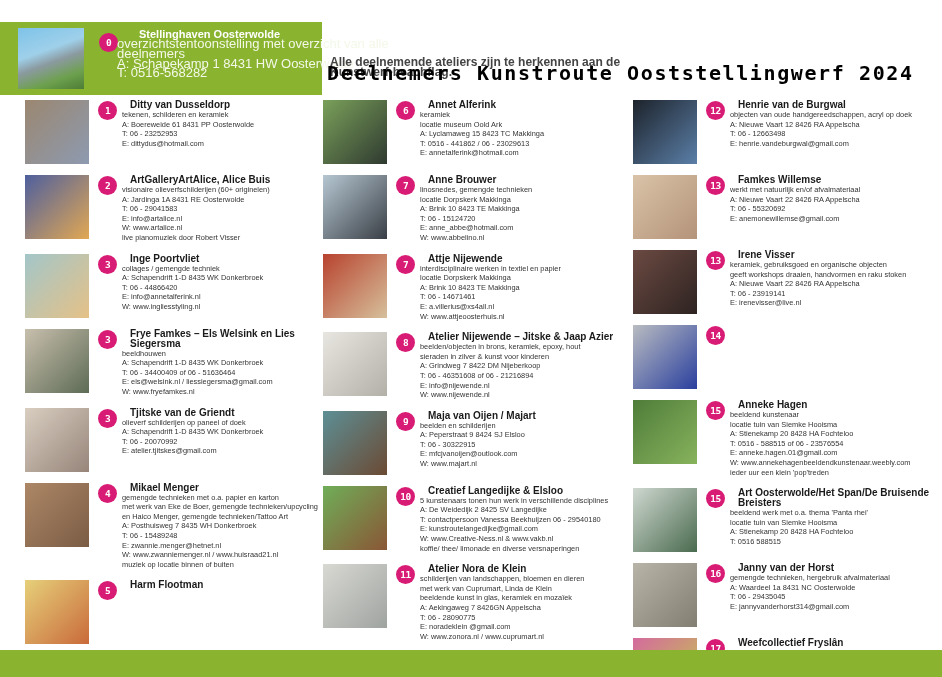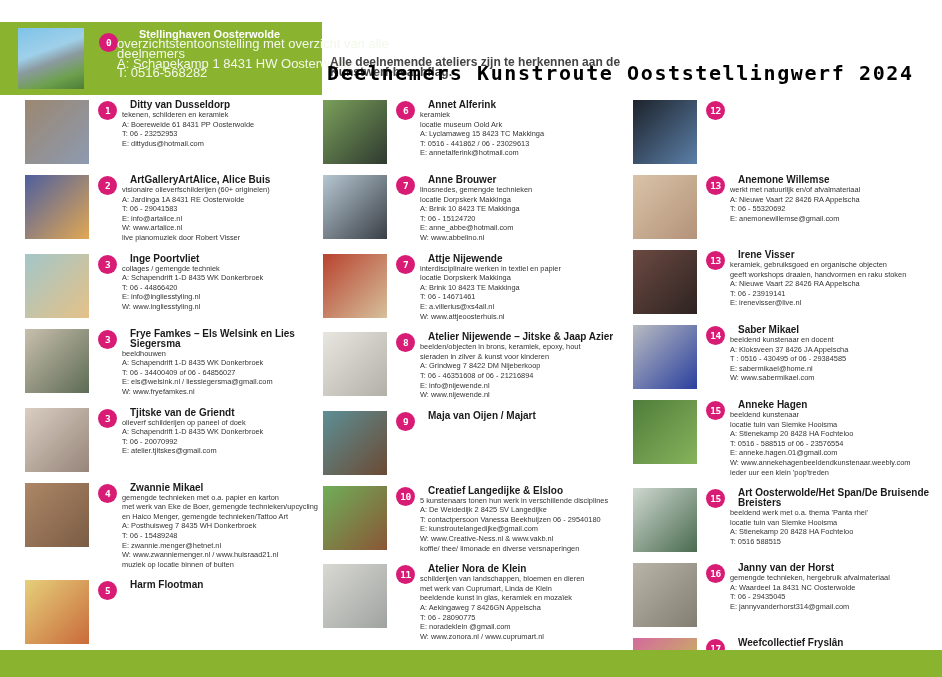--- a/index.html
+++ b/index.html
@@ -98,35 +98,35 @@
 
   <div class="entry">
     <div class="thumb" style="background: linear-gradient(135deg, rgb(163, 198, 201), rgb(229, 193, 135));"></div>
     <div class="badge">3</div>
     <div class="etext">
       <div class="ename">Inge Poortvliet</div>
       <div>
             <div class="line">collages / gemengde techniek</div>
             <div class="line">A: Schapendrift 1-D   8435 WK   Donkerbroek</div>
             <div class="line">T: 06 - 44866420</div>
-            <div class="line">E: info@ingliesstyling.nl</div>
+            <div class="line">E: info@annetalferink.nl</div>
             <div class="line">W: www.ingliesstyling.nl</div>
           </div>
     </div>
   </div>
 
   <div class="entry">
     <div class="thumb" style="background: linear-gradient(135deg, rgb(200, 191, 173), rgb(93, 107, 85));"></div>
     <div class="badge">3</div>
     <div class="etext">
       <div class="ename">Frye Famkes – Els Welsink en Lies Siegersma</div>
       <div>
             <div class="line">beeldhouwen</div>
             <div class="line">A: Schapendrift 1-D   8435 WK   Donkerbroek</div>
-            <div class="line">T: 06 - 34400409 of 06 - 64856027</div>
+            <div class="line">T: 06 - 34400409 of 06 - 51636464</div>
             <div class="line">E: els@welsink.nl / liessiegersma@gmail.com</div>
             <div class="line">W: www.fryefamkes.nl</div>
           </div>
     </div>
   </div>
 
   <div class="entry">
     <div class="thumb" style="background: linear-gradient(135deg, rgb(217, 206, 193), rgb(151, 133, 122));"></div>
     <div class="badge">3</div>
     <div class="etext">
@@ -137,21 +137,21 @@
             <div class="line">T: 06 - 20070992</div>
             <div class="line">E: atelier.tjitskes@gmail.com</div>
           </div>
     </div>
   </div>
 
   <div class="entry">
     <div class="thumb" style="background: linear-gradient(135deg, rgb(173, 135, 102), rgb(122, 92, 69));"></div>
     <div class="badge">4</div>
     <div class="etext">
-      <div class="ename">Zwannie Mikael</div>
+      <div class="ename">Mikael Menger</div>
       <div>
             <div class="line">gemengde technieken met o.a. papier en karton</div>
             <div class="line">met werk van Eke de Boer, gemengde technieken/upcycling</div>
             <div class="line">en Haico Menger, gemengde technieken/Tattoo Art</div>
             <div class="line">A: Posthuisweg 7  8435 WH   Donkerbroek</div>
             <div class="line">T: 06 - 15489248</div>
             <div class="line">E: zwannie.menger@hetnet.nl</div>
             <div class="line">W: www.zwanniemenger.nl / www.huisraad21.nl</div>
             <div class="line">muziek op locatie binnen of buiten</div>
           </div>
@@ -240,20 +240,27 @@
             <div class="line">W: www.nijewende.nl</div>
           </div>
     </div>
   </div>
 
   <div class="entry">
     <div class="thumb" style="background: linear-gradient(135deg, rgb(93, 143, 150), rgb(107, 74, 51));"></div>
     <div class="badge">9</div>
     <div class="etext">
       <div class="ename">Maja van Oijen / Majart</div>
+      <div>
+            <div class="line">beelden en schilderijen</div>
+            <div class="line">A: Peperstraat 9   8424 SJ   Elsloo</div>
+            <div class="line">T: 06 - 30322915</div>
+            <div class="line">E: mfcjvanoijen@outlook.com</div>
+            <div class="line">W: www.majart.nl</div>
+          </div>
     </div>
   </div>
 
   <div class="entry">
     <div class="thumb" style="background: linear-gradient(135deg, rgb(111, 174, 88), rgb(138, 86, 54));"></div>
     <div class="badge">10</div>
     <div class="etext">
       <div class="ename">Creatief Langedijke &amp; Elsloo</div>
       <div>
             <div class="line">5 kunstenaars tonen hun werk in verschillende disciplines</div>
@@ -280,27 +287,36 @@
             <div class="line">E: noradeklein @gmail.com</div>
             <div class="line">W: www.zonora.nl / www.cuprumart.nl</div>
           </div>
     </div>
   </div>
 </div>
   <div class="col col3">
   <div class="entry">
     <div class="thumb" style="background: linear-gradient(135deg, rgb(29, 35, 43), rgb(91, 127, 168));"></div>
     <div class="badge">12</div>
+    <div class="etext">
+      <div class="ename">Henrie van de Burgwal</div>
+      <div>
+            <div class="line">objecten van oude handgereedschappen, acryl op doek</div>
+            <div class="line">A: Nieuwe Vaart 12   8426 RA    Appelscha</div>
+            <div class="line">T: 06 - 12663498</div>
+            <div class="line">E: henrie.vandeburgwal@gmail.com</div>
+          </div>
+    </div>
   </div>
 
   <div class="entry">
     <div class="thumb" style="background: linear-gradient(135deg, rgb(217, 195, 168), rgb(180, 147, 122));"></div>
     <div class="badge">13</div>
     <div class="etext">
-      <div class="ename">Anemone Willemse</div>
+      <div class="ename">Famkes Willemse</div>
       <div>
             <div class="line">werkt met natuurlijk en/of afvalmateriaal</div>
             <div class="line">A: Nieuwe Vaart 22   8426 RA   Appelscha</div>
             <div class="line">T: 06 - 55320692</div>
             <div class="line">E: anemonewillemse@gmail.com</div>
           </div>
     </div>
   </div>
 
   <div class="entry">
@@ -314,30 +330,20 @@
             <div class="line">A: Nieuwe Vaart 22    8426 RA    Appelscha</div>
             <div class="line">T: 06 - 23919141</div>
             <div class="line">E: irenevisser@live.nl</div>
           </div>
     </div>
   </div>
 
   <div class="entry">
     <div class="thumb" style="background: linear-gradient(135deg, rgb(185, 188, 193), rgb(42, 63, 158));"></div>
     <div class="badge">14</div>
-    <div class="etext">
-      <div class="ename">Saber Mikael</div>
-      <div>
-            <div class="line">beeldend kunstenaar en docent</div>
-            <div class="line">A: Kloksveen 37   8426 JA    Appelscha</div>
-            <div class="line">T : 0516 - 430495 of 06 - 29384585</div>
-            <div class="line">E: sabermikael@home.nl</div>
-            <div class="line">W: www.sabermikael.com</div>
-          </div>
-    </div>
   </div>
 
   <div class="entry">
     <div class="thumb" style="background: linear-gradient(135deg, rgb(79, 125, 58), rgb(135, 179, 92));"></div>
     <div class="badge">15</div>
     <div class="etext">
       <div class="ename">Anneke Hagen</div>
       <div>
             <div class="line">beeldend kunstenaar</div>
             <div class="line">locatie tuin van Siemke Hooisma</div>

